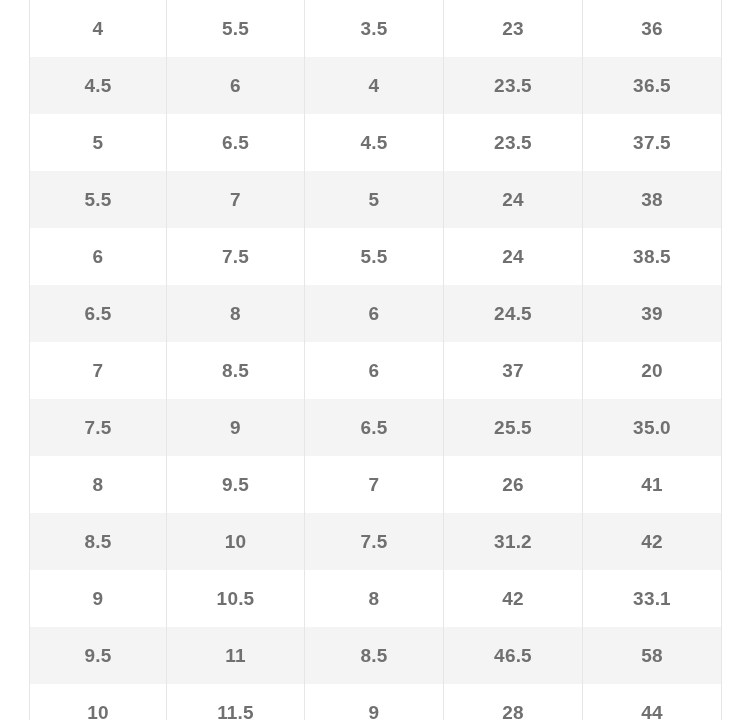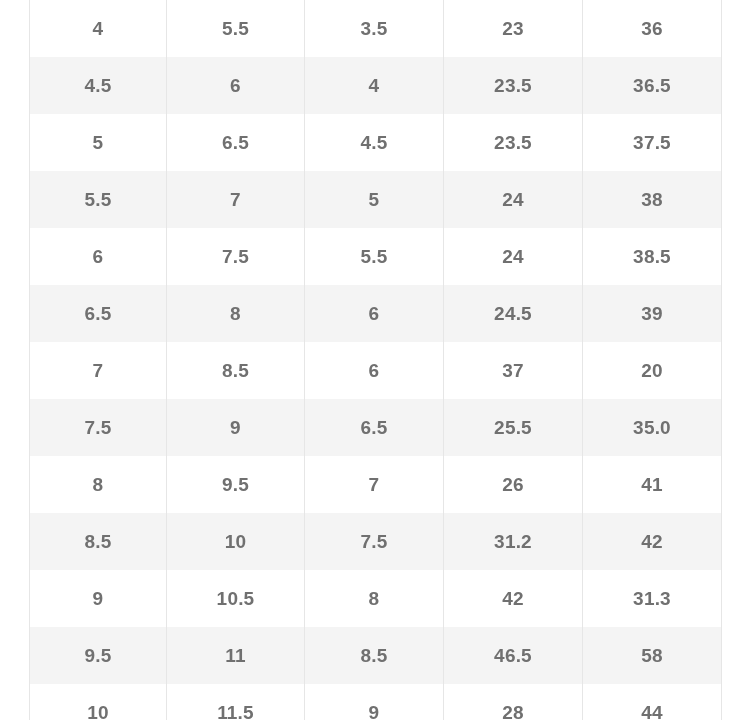--- a/index.html
+++ b/index.html
@@ -164,21 +164,21 @@
             <td>10</td>
             <td>7.5</td>
             <td>31.2</td>
             <td class="last-col">42</td>
           </tr>
           <tr class="row-even">
             <td class="first-col">9</td>
             <td>10.5</td>
             <td>8</td>
             <td>42</td>
-            <td class="last-col">31.3</td>
+            <td class="last-col">33.1</td>
           </tr>
           <tr class="row-odd">
             <td class="first-col">9.5</td>
             <td>11</td>
             <td>8.5</td>
             <td>46.5</td>
             <td class="last-col">58</td>
           </tr>
           <tr class="row-even">
             <td class="first-col">10</td>

